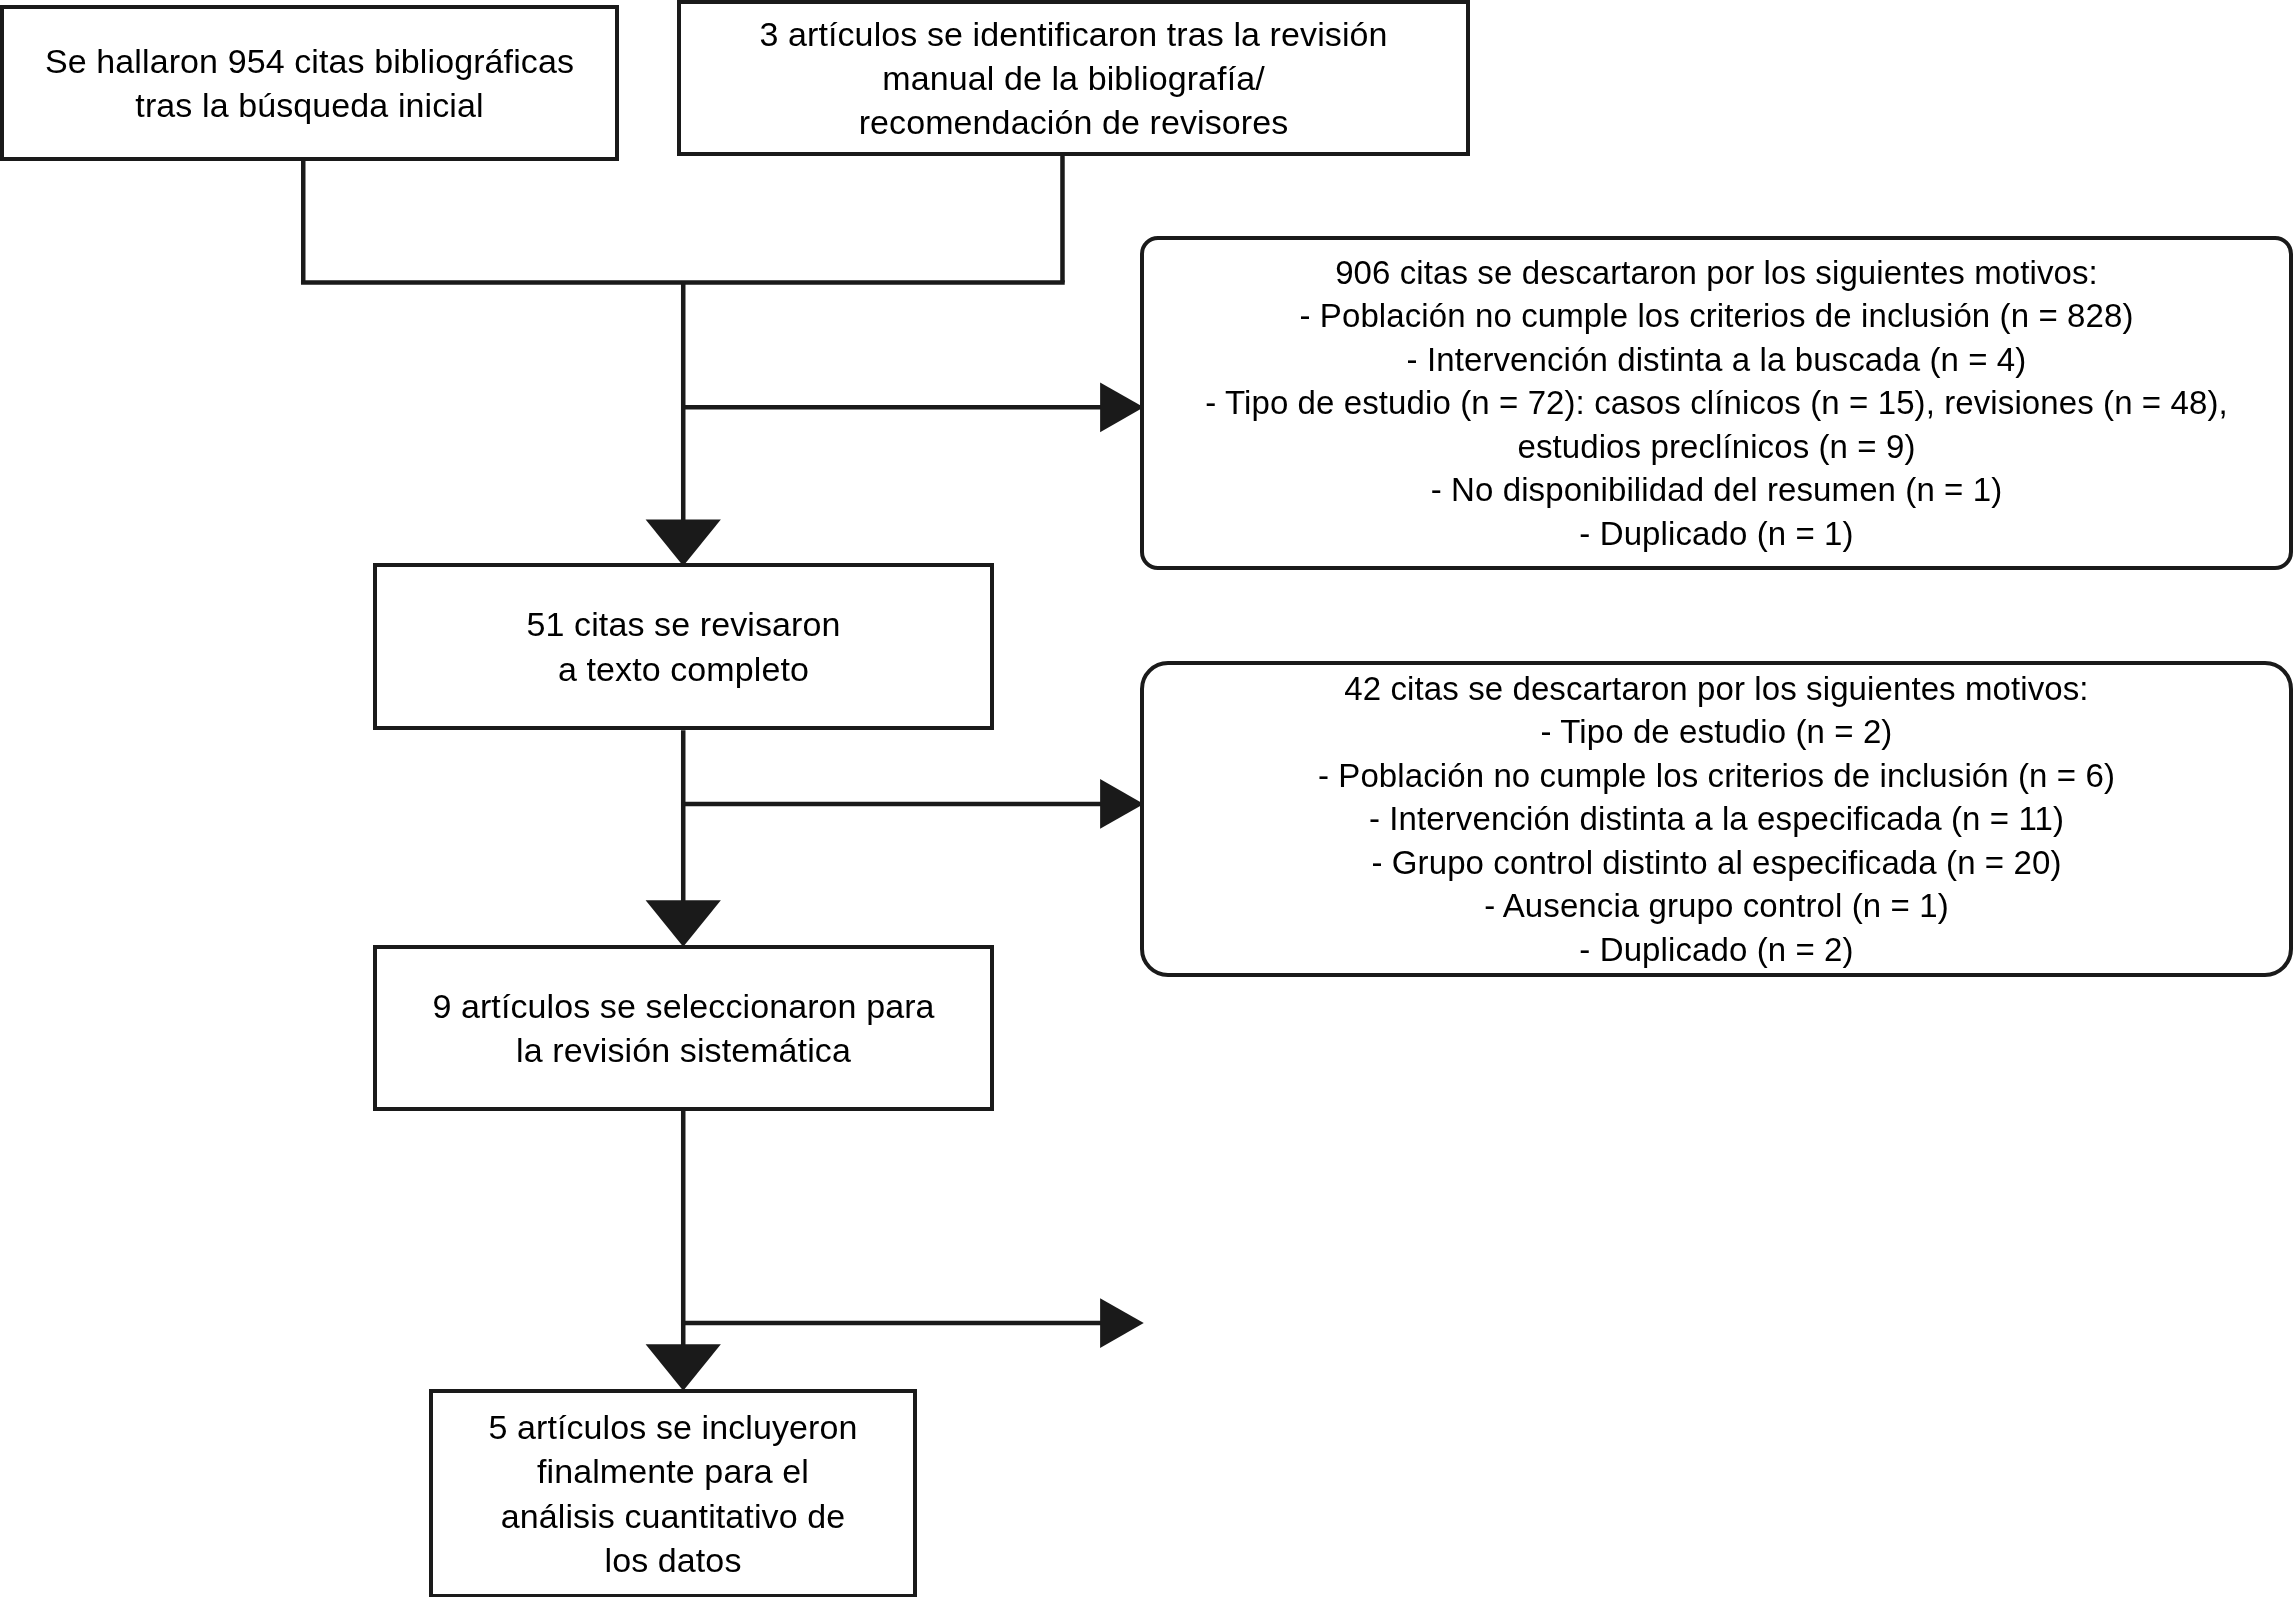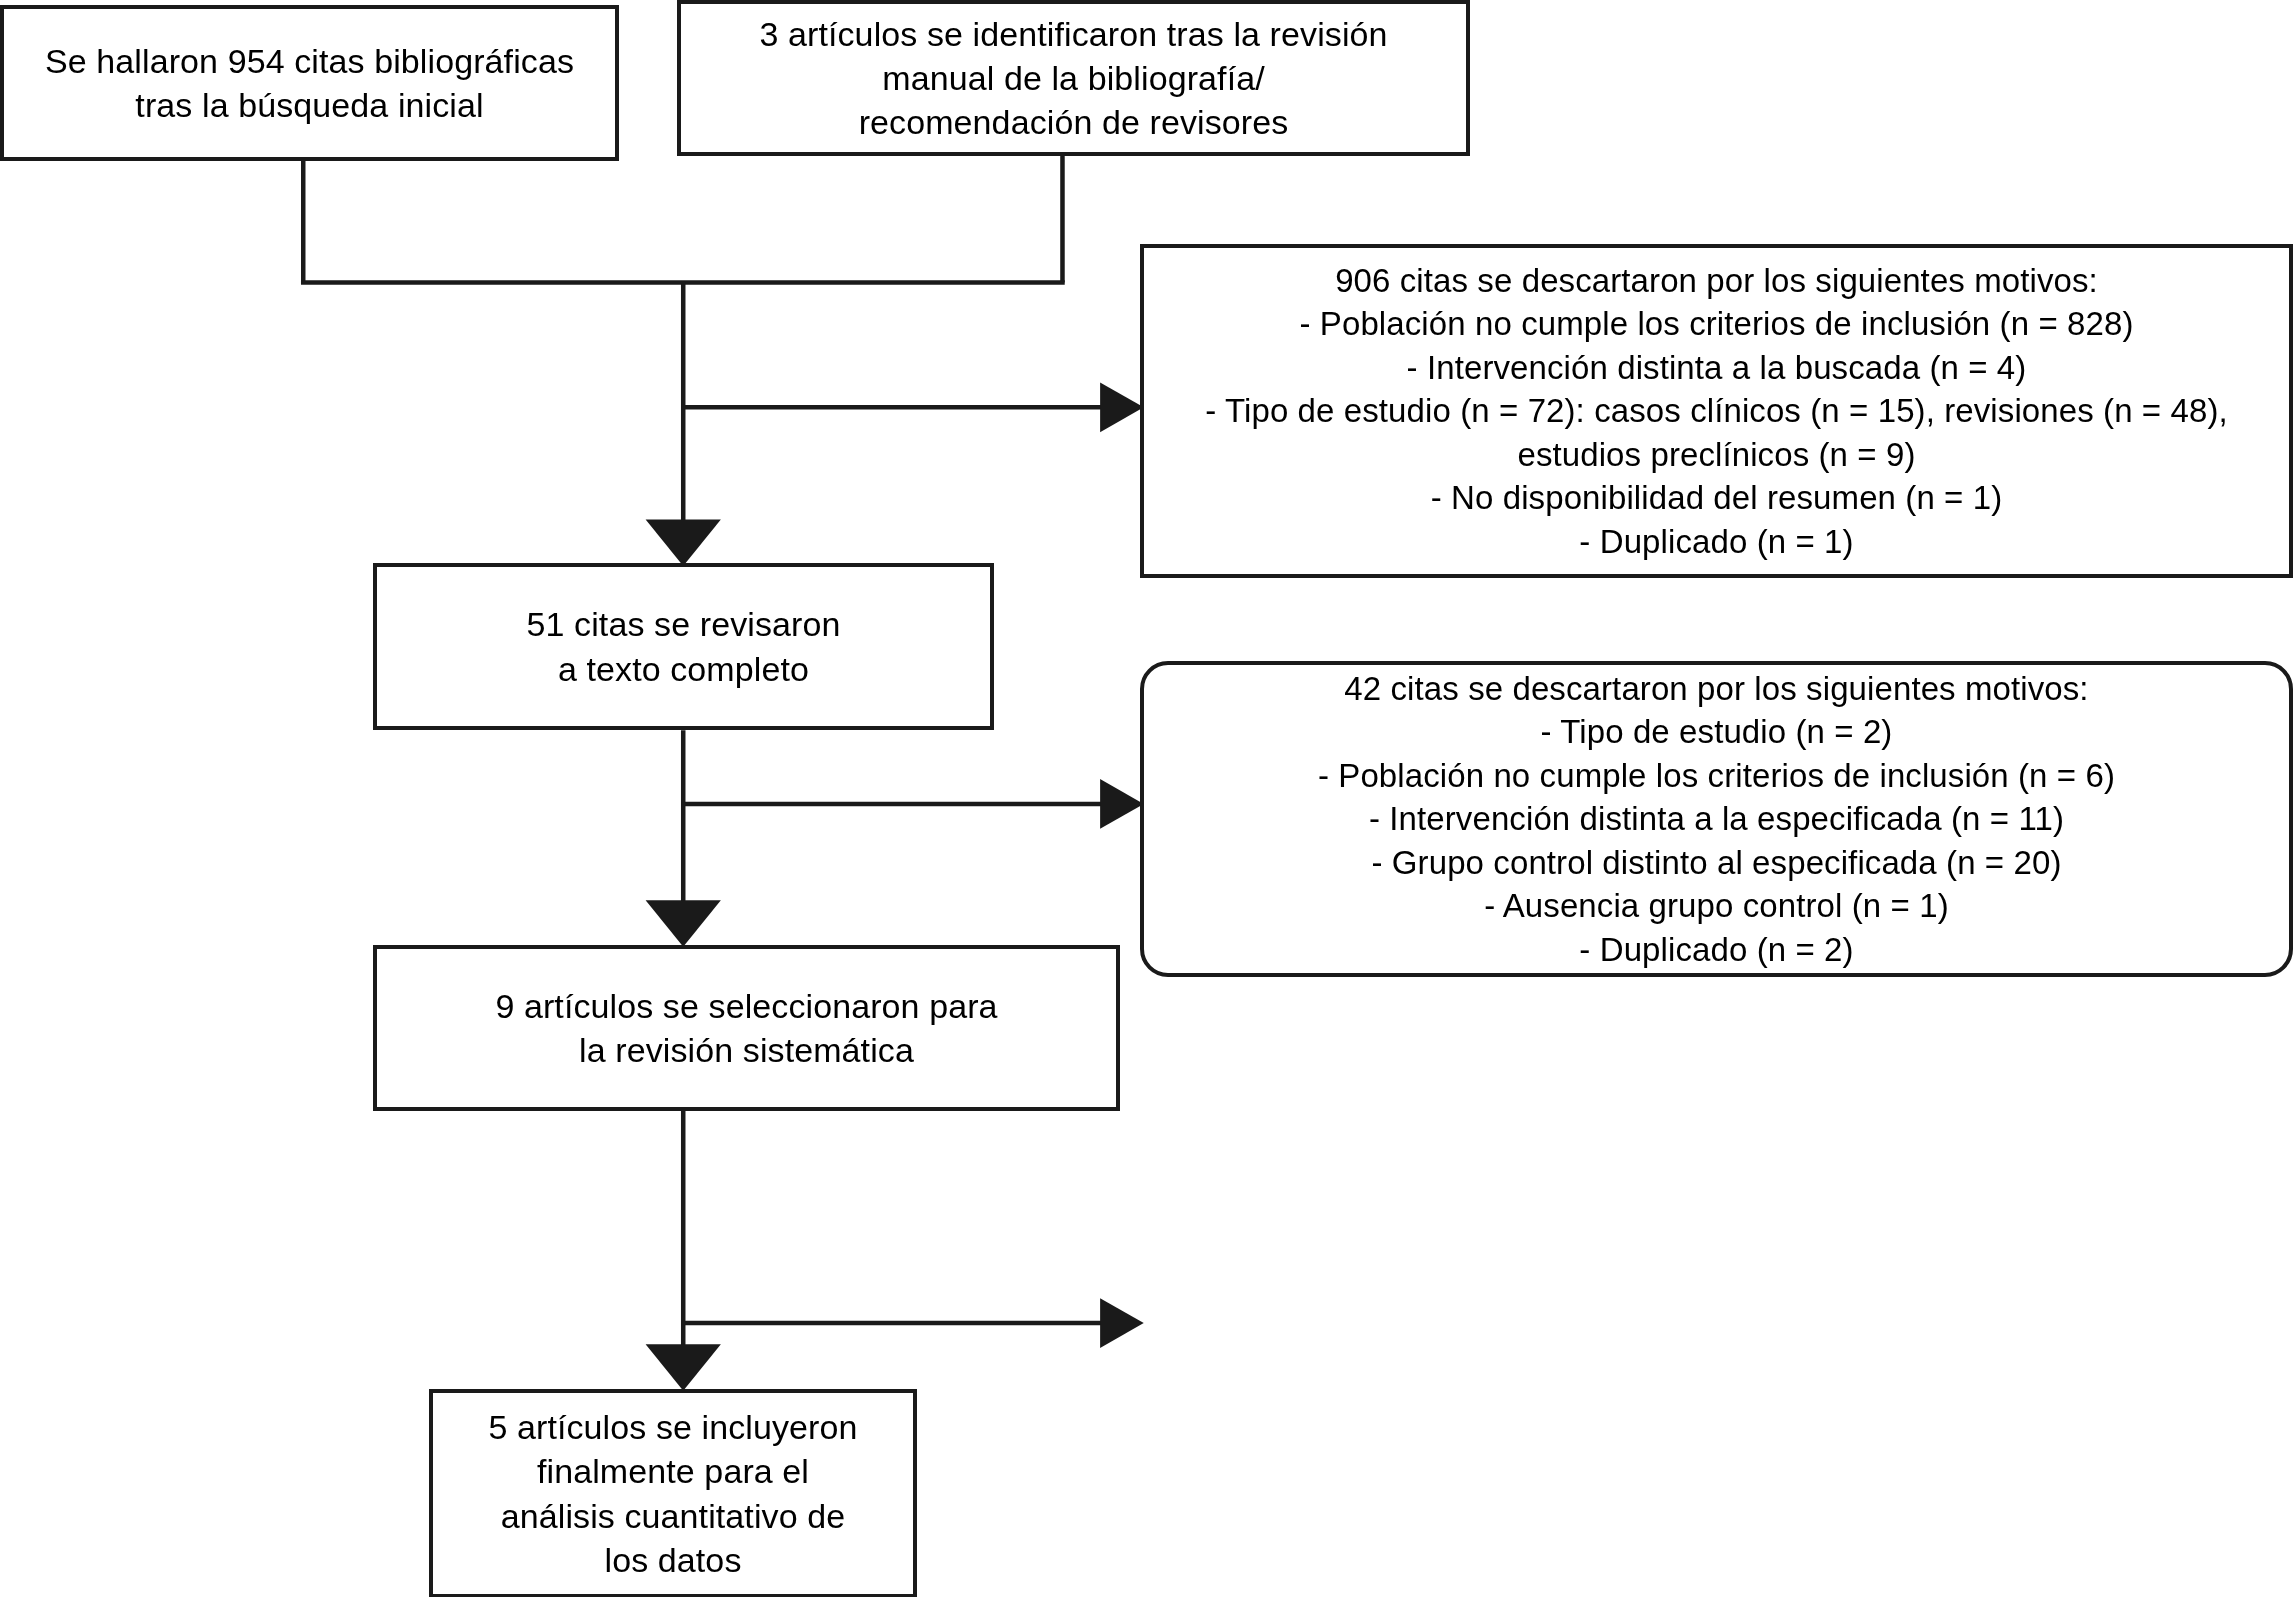--- a/index.html
+++ b/index.html
@@ -85,40 +85,40 @@
     <polygon points="1462,1725 1520,1758 1462,1791"></polygon>
   </svg>
 
   <div class="flow-box" style="left:0px; top:5px; width:619px; height:156px;">Se hallaron 954 citas bibliográficas
 tras la búsqueda inicial</div>
 
   <div class="flow-box" style="left:677px; top:0px; width:793px; height:156px;">3 artículos se identificaron tras la revisión
 manual de la bibliografía/
 recomendación de revisores</div>
 
-  <div class="flow-box reason" style="left:1140px; top:244px; width:1153px; height:334px;">906 citas se descartaron por los siguientes motivos:
+  <div class="flow-box reason" style="left:1140px; top:236px; width:1153px; height:334px;border-radius:18px;">906 citas se descartaron por los siguientes motivos:
 - Población no cumple los criterios de inclusión (n = 828)
 - Intervención distinta a la buscada (n = 4)
 - Tipo de estudio (n = 72): casos clínicos (n = 15), revisiones (n = 48),
 estudios preclínicos (n = 9)
 - No disponibilidad del resumen (n = 1)
 - Duplicado (n = 1)</div>
 
   <div class="flow-box" style="left:373px; top:563px; width:621px; height:167px;">51 citas se revisaron
 a texto completo</div>
 
   <div class="flow-box reason" style="left:1140px; top:661px; width:1153px; height:316px;border-radius:28px;">42 citas se descartaron por los siguientes motivos:
 - Tipo de estudio (n = 2)
 - Población no cumple los criterios de inclusión (n = 6)
 - Intervención distinta a la especificada (n = 11)
 - Grupo control distinto al especificada (n = 20)
 - Ausencia grupo control (n = 1)
 - Duplicado (n = 2)</div>
 
-  <div class="flow-box" style="left:373px; top:945px; width:747px; height:166px;">9 artículos se seleccionaron para
+  <div class="flow-box" style="left:373px; top:945px; width:621px; height:166px;">9 artículos se seleccionaron para
 la revisión sistemática</div>
 
 
   <div class="flow-box" style="left:429px; top:1389px; width:488px; height:209px;">5 artículos se incluyeron
 finalmente para el
 análisis cuantitativo de
 los datos</div>
 
 </div>
 

